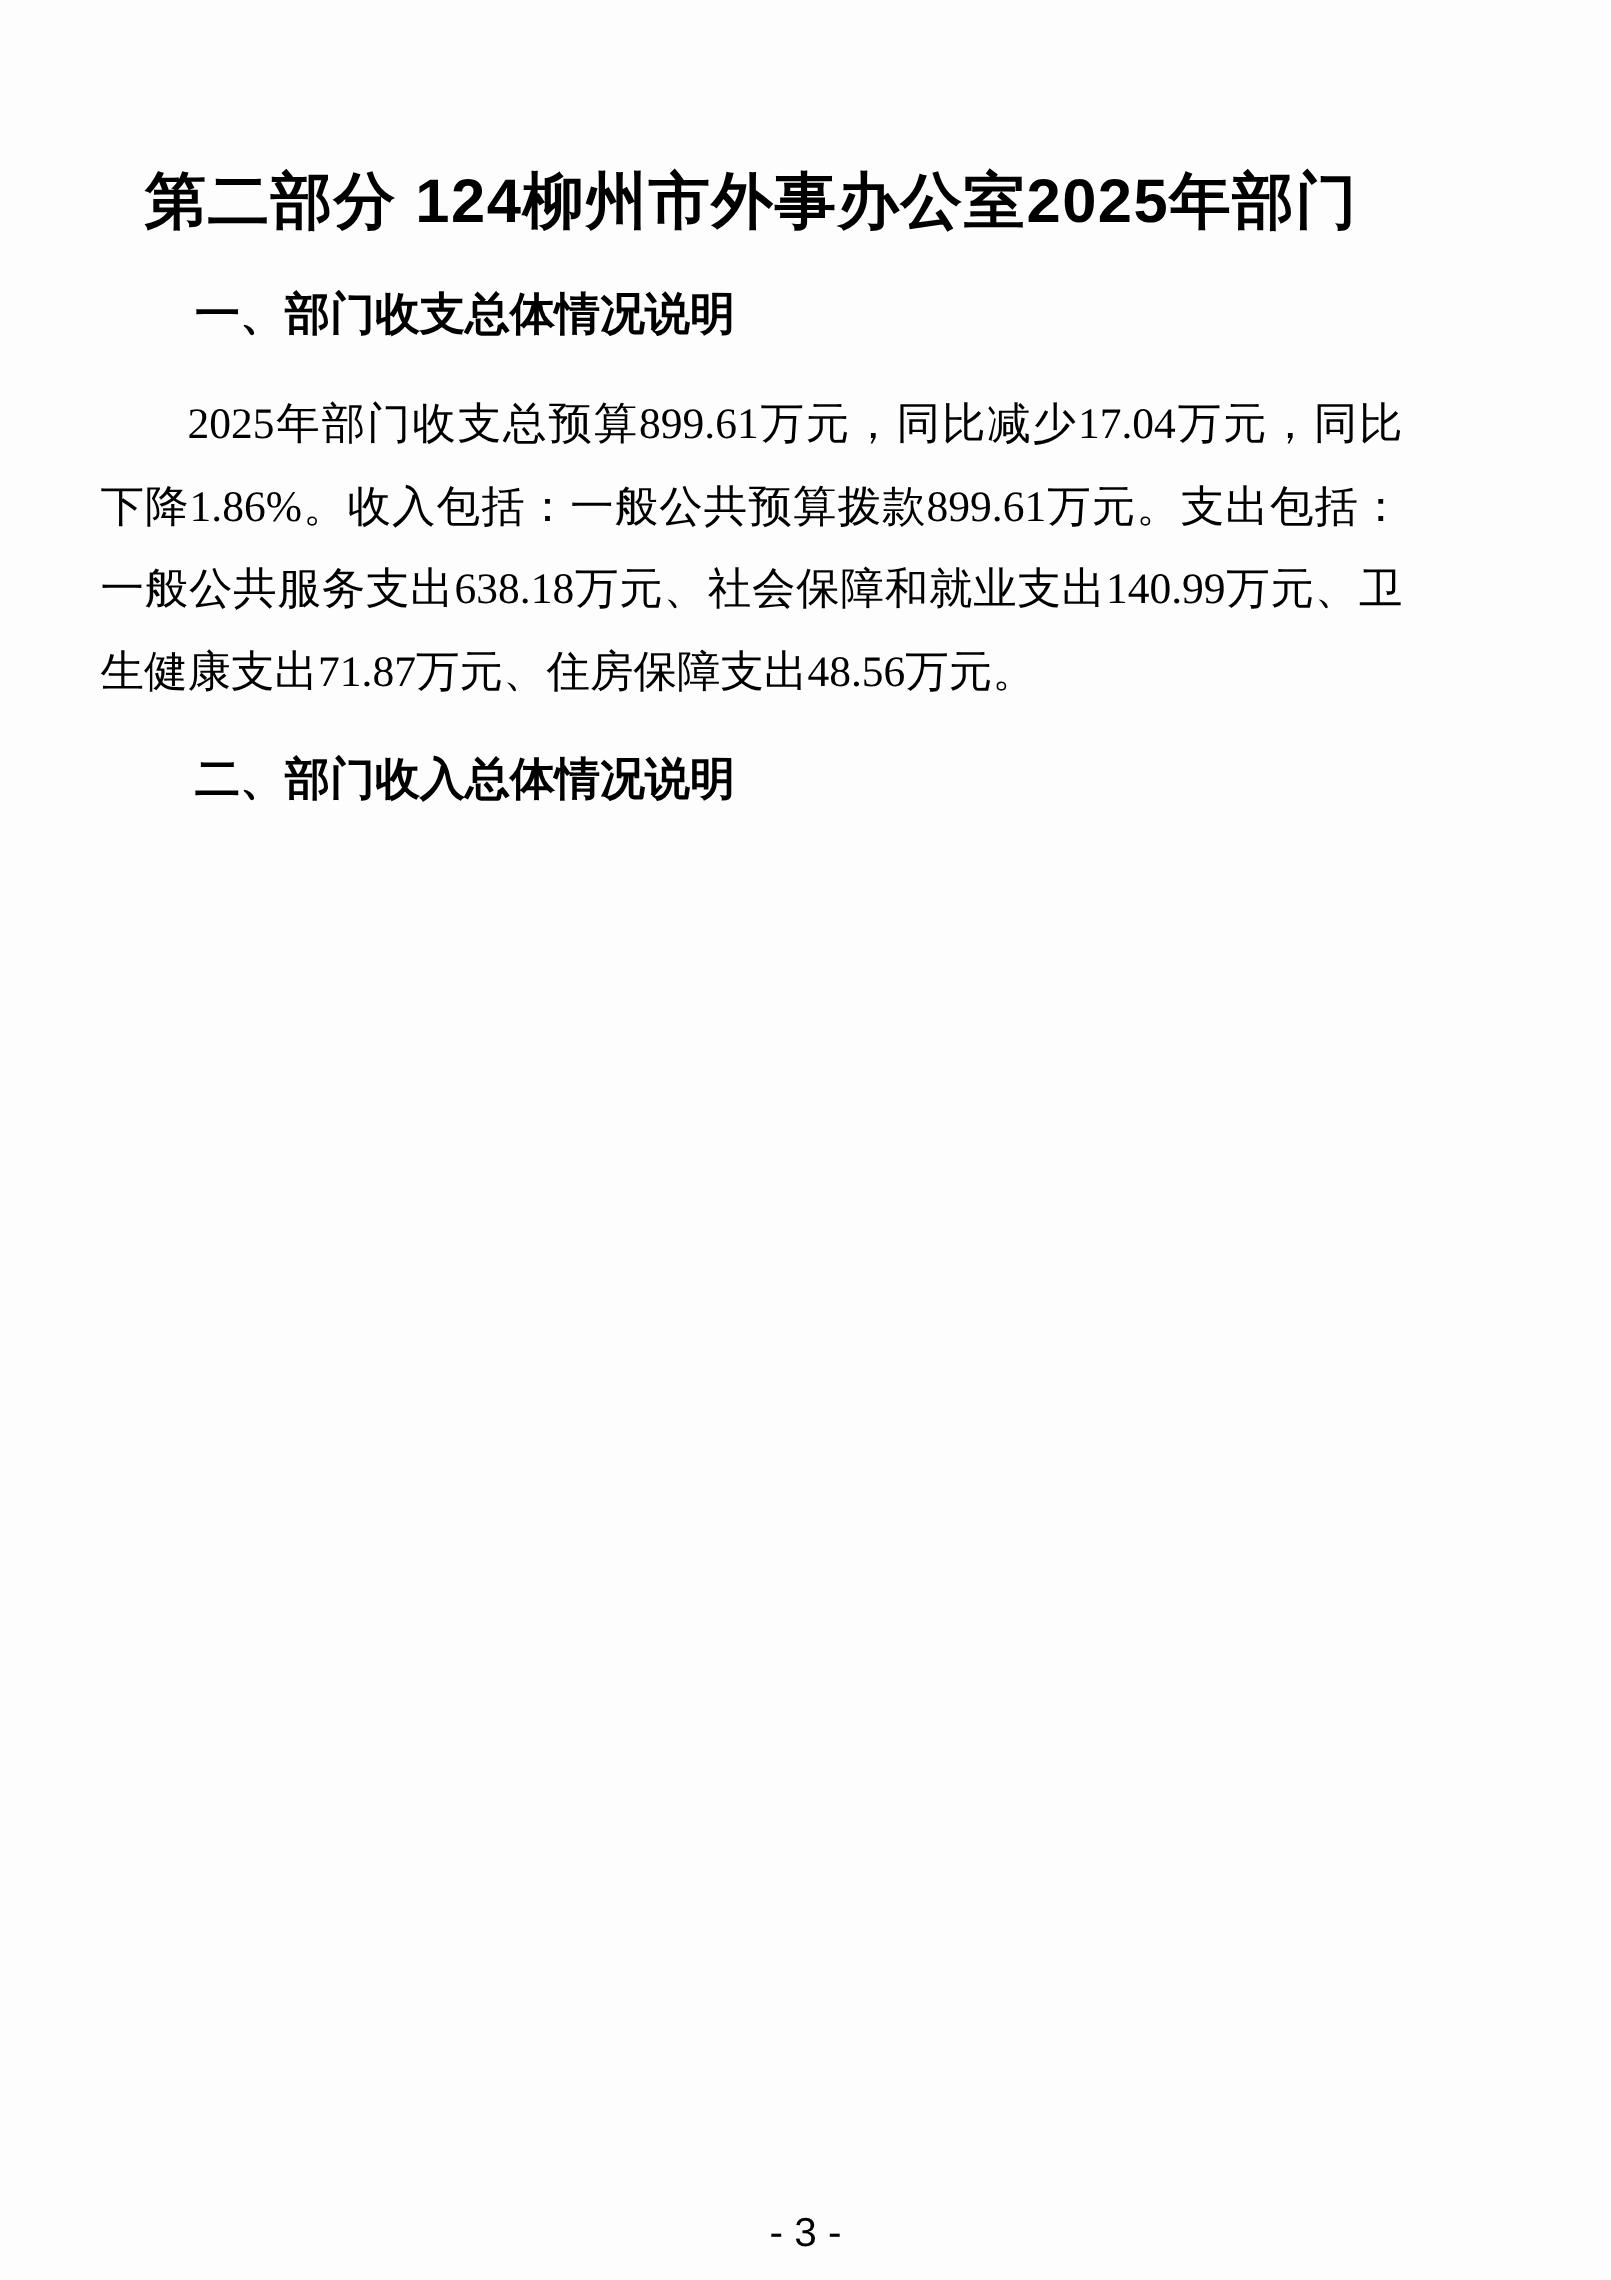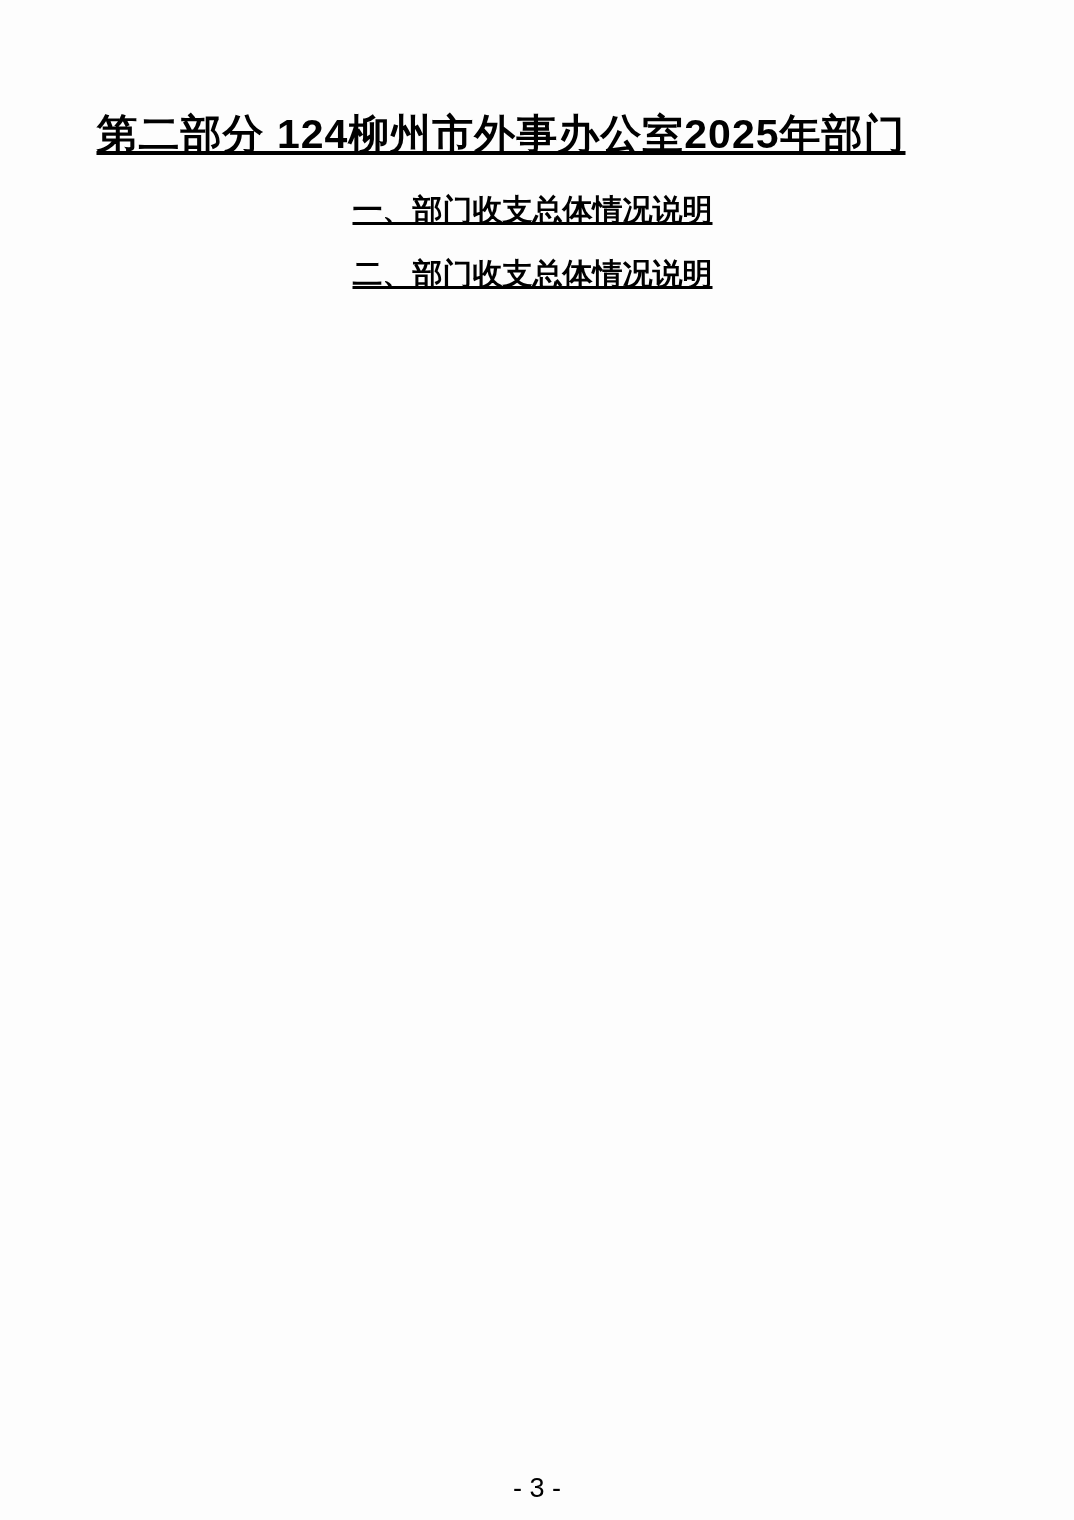--- a/index.html
+++ b/index.html
@@ -10,41 +10,39 @@
     color: #000000;
   }
   .page {
     position: relative;
     width: 1074px; height: 1520px;
     background: #fdfdfd;
     overflow: hidden;
   }
   .content {
     padding: 0 139px 0 67px; 
-    text-decoration: underline;
   }
   .doc-title {
     font-family: "Liberation Sans", "DejaVu Sans", sans-serif;
     font-weight: bold;
     font-size: 41px;
     line-height: 56px;
     text-align: center;
     letter-spacing: 1px;
     margin: 106px 0 0 0;
     color: #000000;
   }
   .section-heading {
     font-family: "Liberation Sans", "DejaVu Sans", sans-serif;
     font-weight: bold;
     font-size: 30px;
     line-height: 40px;
     text-indent: 2.1em;
     margin: 24px 0 0 0;
     color: #000000;
-    text-align: center;
   }
   .section-heading.first { margin-top: 28px; }
   .body-par {
     font-size: 29px;
     line-height: 55px;
     text-align: justify;
     text-indent: 2em;
     margin: 0;
     color: #000000;
   }
@@ -61,20 +59,21 @@
 </style>
 </head>
 <body>
 
 <div class="page">
   <div class="content">
 
     <h1 class="doc-title"><span>第二部分 124柳州市外事办公室2025年部门</span><br></h1>
 
     <h2 class="section-heading first">一、部门收支总体情况说明</h2>
+    <p class="body-par lead">2025年部门收支总预算899.61万元，同比减少17.04万元，同比下降1.86%。收入包括：一般公共预算拨款899.61万元。支出包括：一般公共服务支出638.18万元、社会保障和就业支出140.99万元、卫生健康支出71.87万元、住房保障支出48.56万元。</p>
 
-    <h2 class="section-heading">二、部门收支总体情况说明</h2>
+    <h2 class="section-heading">二、部门收入总体情况说明</h2>
 
 
   </div>
 
   <div class="page-number">- 3 -</div>
 </div>
 
 </body></html>

